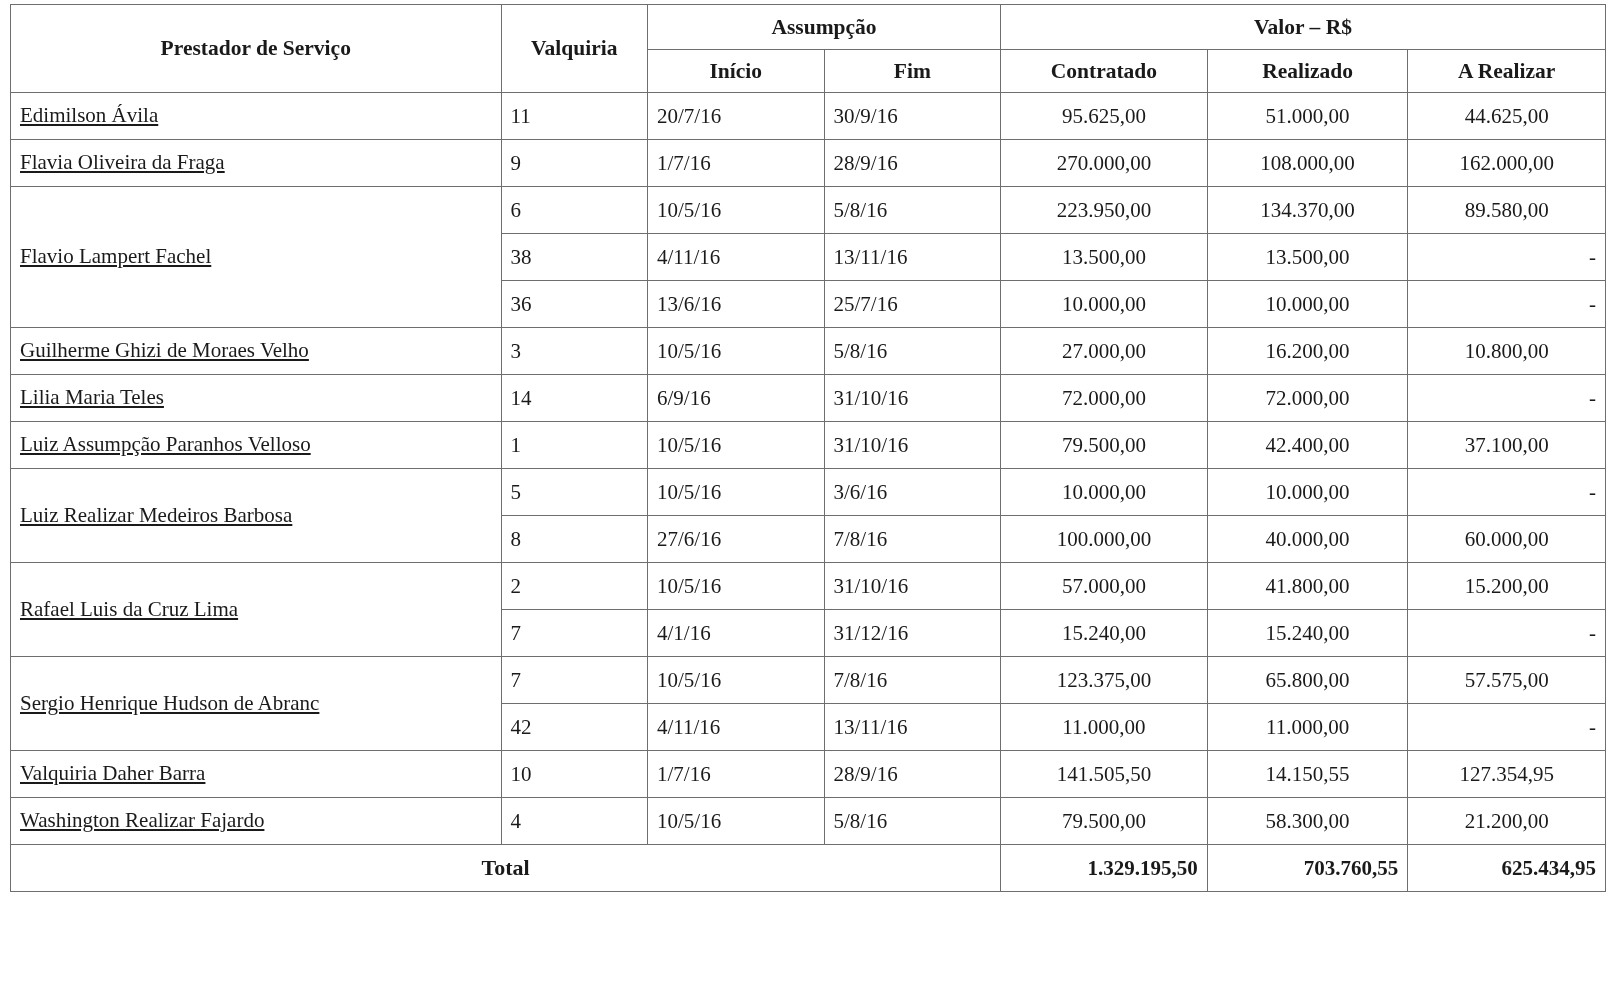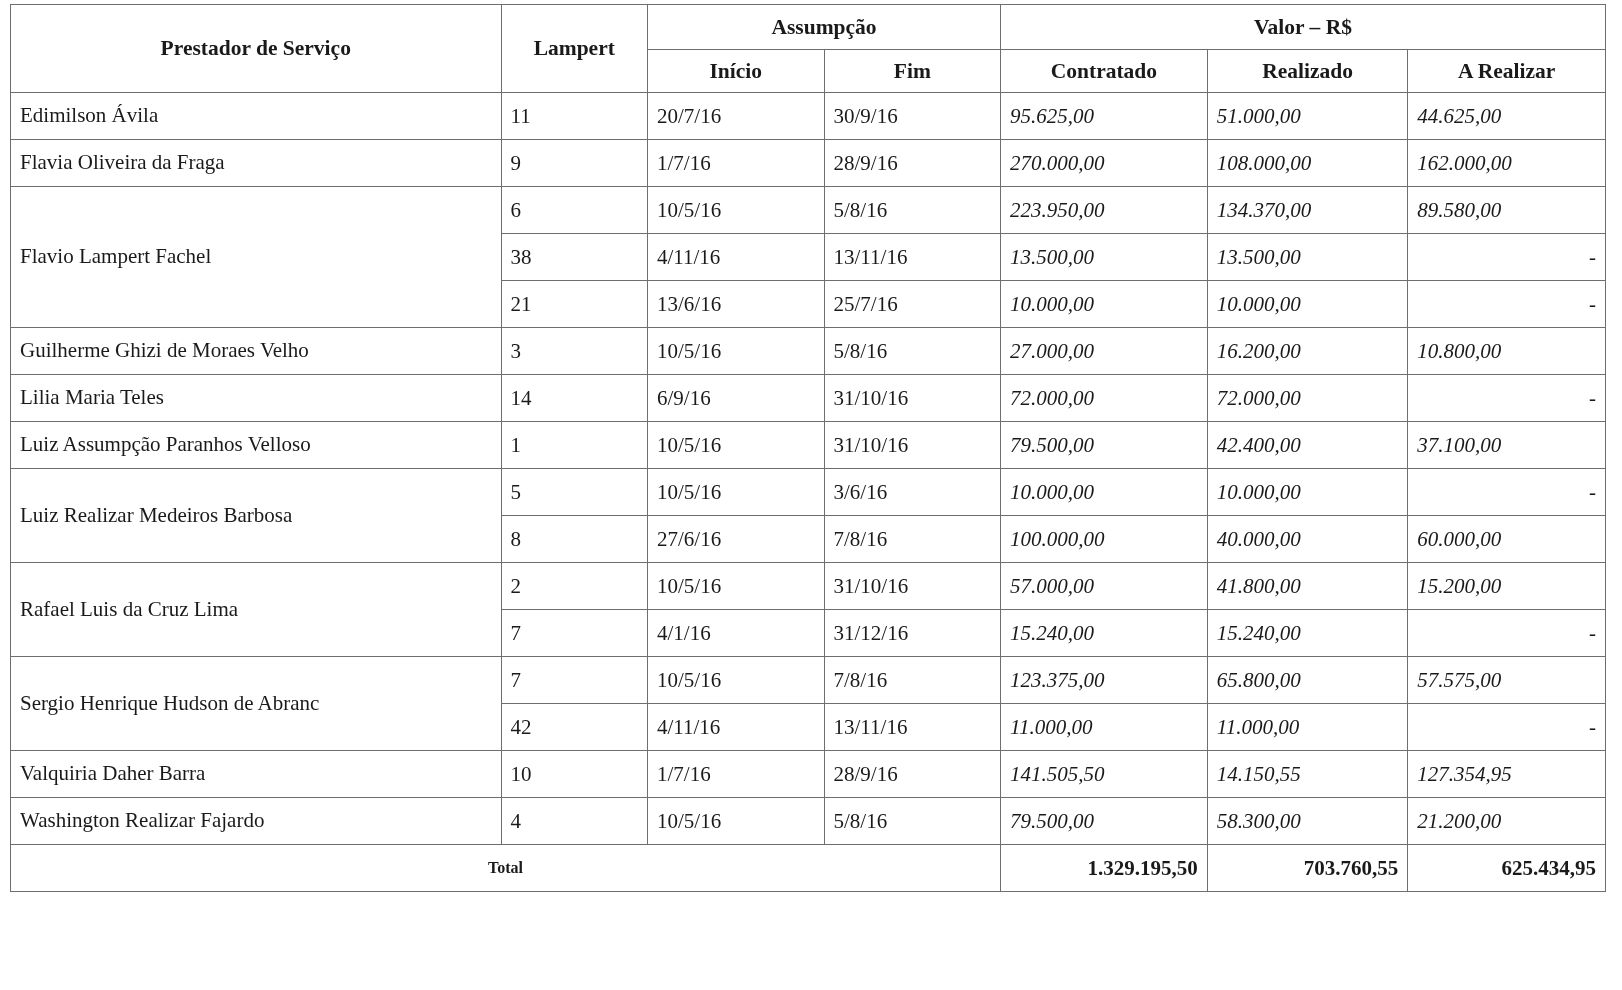--- a/index.html
+++ b/index.html
@@ -48,28 +48,28 @@
   col.c-contr  { width: 206px; }
   col.c-real   { width: 200px; }
   col.c-torun  { width: 197px; }
 
   .h-row-1 th { height: 44px; }
   .h-row-2 th { height: 42px; }
 
   tbody td { height: 46px; }
 
   .num   { text-align: left; }
-  .money { text-align: left; padding-right: 12px; font-style: italic; }
-  .name  { text-align: left; padding-left: 10px; line-height: 1.22; }
+  .money { text-align: center; padding-right: 12px; }
+  .name  { text-align: left; padding-left: 10px; line-height: 1.22; text-decoration: underline; }
   .dash  { text-align: right; padding-right: 22px; }
 
   .total-label {
     text-align: center;
     font-weight: bold;
-    font-size: 16px;
+    font-size: 22px;
     margin-left: 36px;
   }
   .total-val {
     text-align: right;
     font-weight: bold;
     padding-right: 12px;
   }
   tr.total-row td { height: 46px; }
 
   .name-tall { line-height: 1.25; margin-top: 36px; }
@@ -84,21 +84,21 @@
         <col class="c-num">
         <col class="c-start">
         <col class="c-end">
       <col class="c-contr">
         <col class="c-real">
         <col class="c-torun">
     </colgroup>
     <thead>
       <tr class="h-row-1">
         <th rowspan="2">Prestador de Serviço</th>
-        <th rowspan="2">Lampert</th>
+        <th rowspan="2">Valquiria</th>
         <th colspan="2">Assumpção</th>
         <th colspan="3">Valor – R$</th>
       </tr>
       <tr class="h-row-2">
         <th>Início</th>
         <th>Fim</th>
         <th>Contratado</th>
         <th>Realizado</th>
         <th>A Realizar</th>
       </tr>
@@ -136,21 +136,21 @@
       </tr>
       <tr>
         <td class="num">38</td>
         <td class="num">4/11/16</td>
         <td class="num">13/11/16</td>
         <td class="money">13.500,00</td>
         <td class="money">13.500,00</td>
         <td class="dash">-</td>
       </tr>
       <tr>
-        <td class="num">21</td>
+        <td class="num">36</td>
         <td class="num">13/6/16</td>
         <td class="num">25/7/16</td>
         <td class="money">10.000,00</td>
         <td class="money">10.000,00</td>
         <td class="dash">-</td>
       </tr>
 
       <tr>
         <td class="name">Guilherme Ghizi de Moraes Velho</td>
         <td class="num">3</td>

